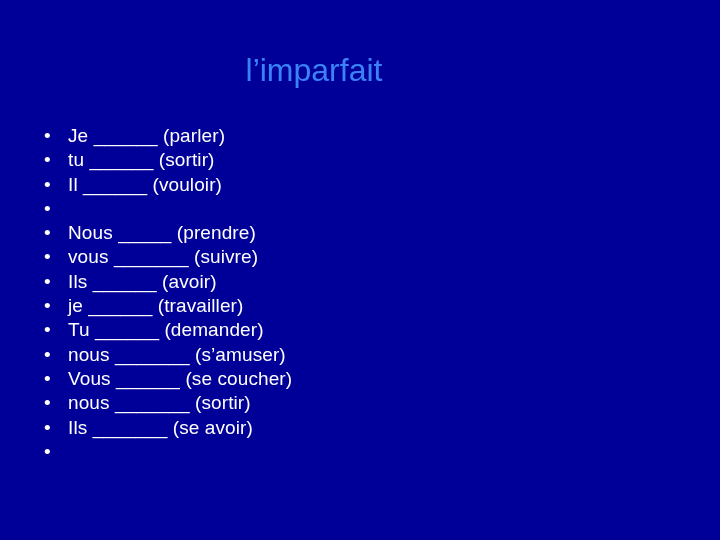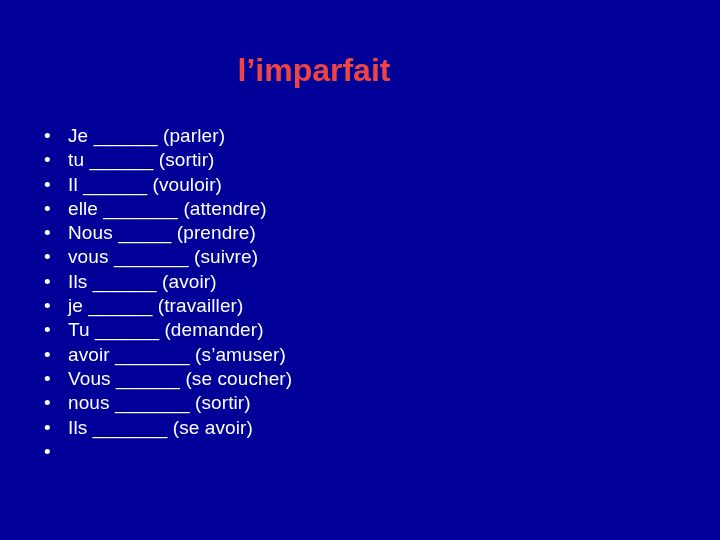--- a/index.html
+++ b/index.html
@@ -18,23 +18,23 @@
     width: 720px;
     height: 540px;
     background: #000099;
   }
   .slide-title {
     position: absolute;
     left: 0;
     top: 50px;
     width: 628px;
     text-align: center;
-    color: #ef4444;
+    color: #3b82f6;
     font-size: 32px;
-    font-weight: bold;
+    font-weight: normal;
     line-height: 40px;
     letter-spacing: 0px;
     white-space: nowrap;
   }
   .body-list {
     position: absolute;
     left: 38px;
     top: 124px;
     width: 620px;
     list-style: none;
@@ -78,21 +78,20 @@
     <li>
       <span class="bullet">•</span>
       <span class="item-text">tu ______ (sortir)</span>
     </li>
     <li>
       <span class="bullet">•</span>
       <span class="item-text">Il ______ (vouloir)</span>
     </li>
     <li>
       <span class="bullet">•</span>
-      <span class="item-text">elle _______ (attendre)</span>
     </li>
     <li>
       <span class="bullet">•</span>
       <span class="item-text">Nous _____ (prendre)</span>
     </li>
     <li>
       <span class="bullet">•</span>
       <span class="item-text">vous _______ (suivre)</span>
     </li>
     <li>
@@ -102,21 +101,21 @@
     <li>
       <span class="bullet">•</span>
       <span class="item-text">je ______ (travailler)</span>
     </li>
     <li>
       <span class="bullet">•</span>
       <span class="item-text">Tu ______ (demander)</span>
     </li>
     <li>
       <span class="bullet">•</span>
-      <span class="item-text">avoir _______ (s’amuser)</span>
+      <span class="item-text">nous _______ (s’amuser)</span>
     </li>
     <li>
       <span class="bullet">•</span>
       <span class="item-text">Vous ______ (se coucher)</span>
     </li>
     <li>
       <span class="bullet">•</span>
       <span class="item-text">nous _______ (sortir)</span>
     </li>
     <li>

